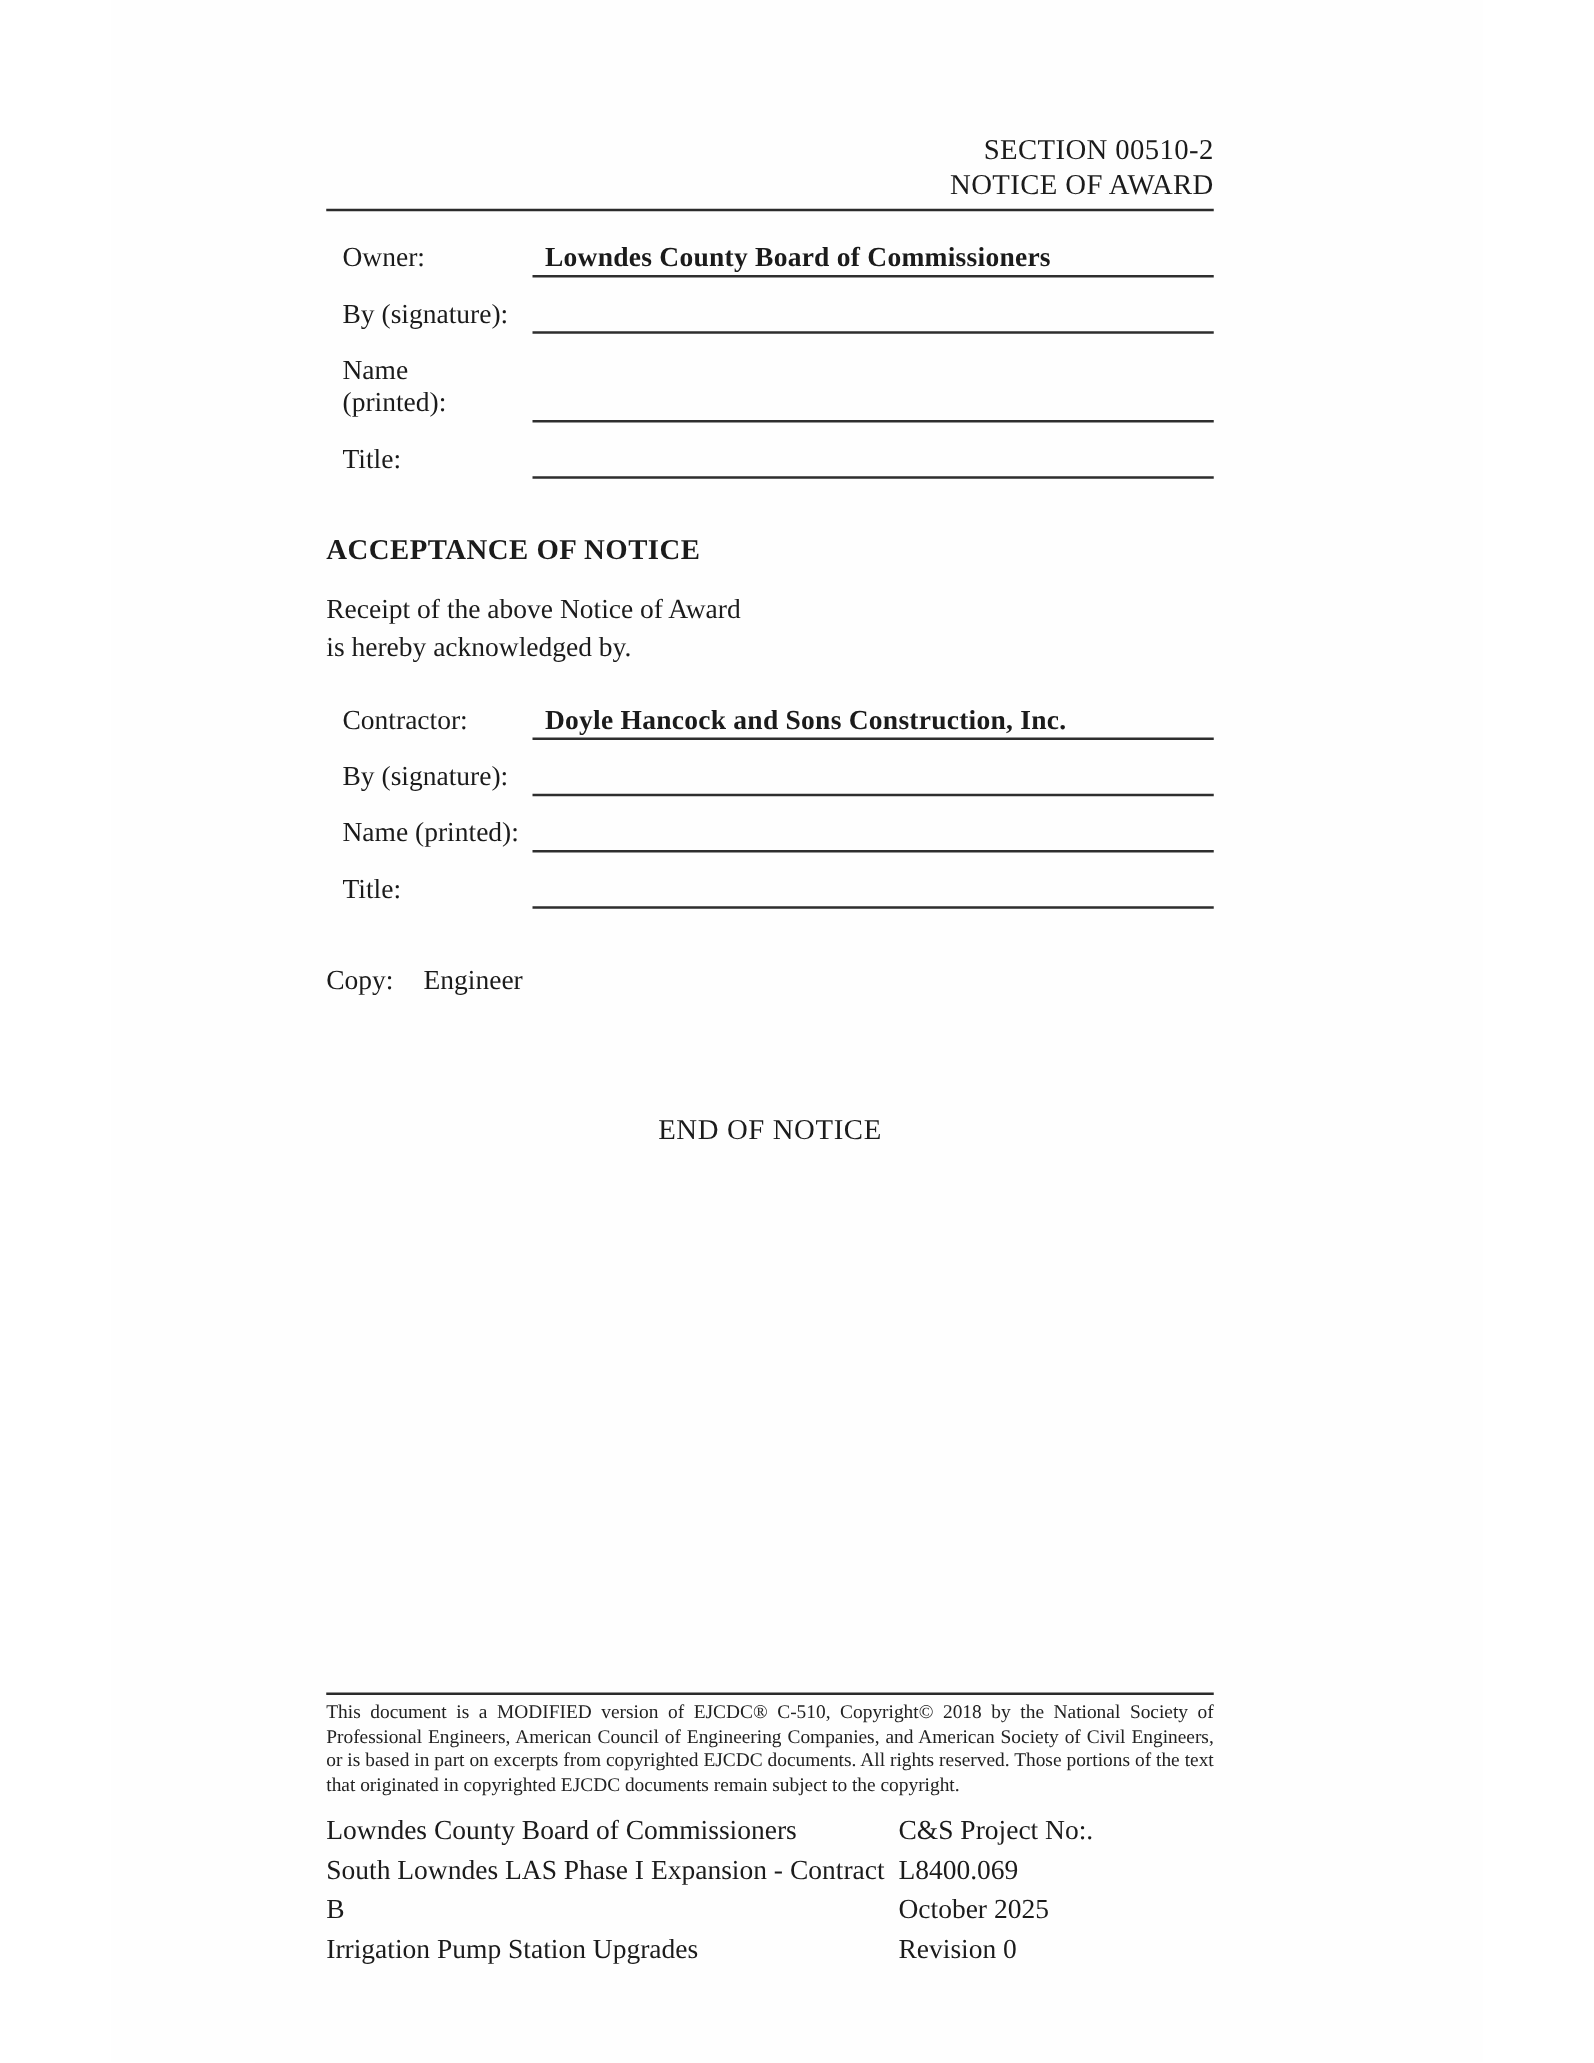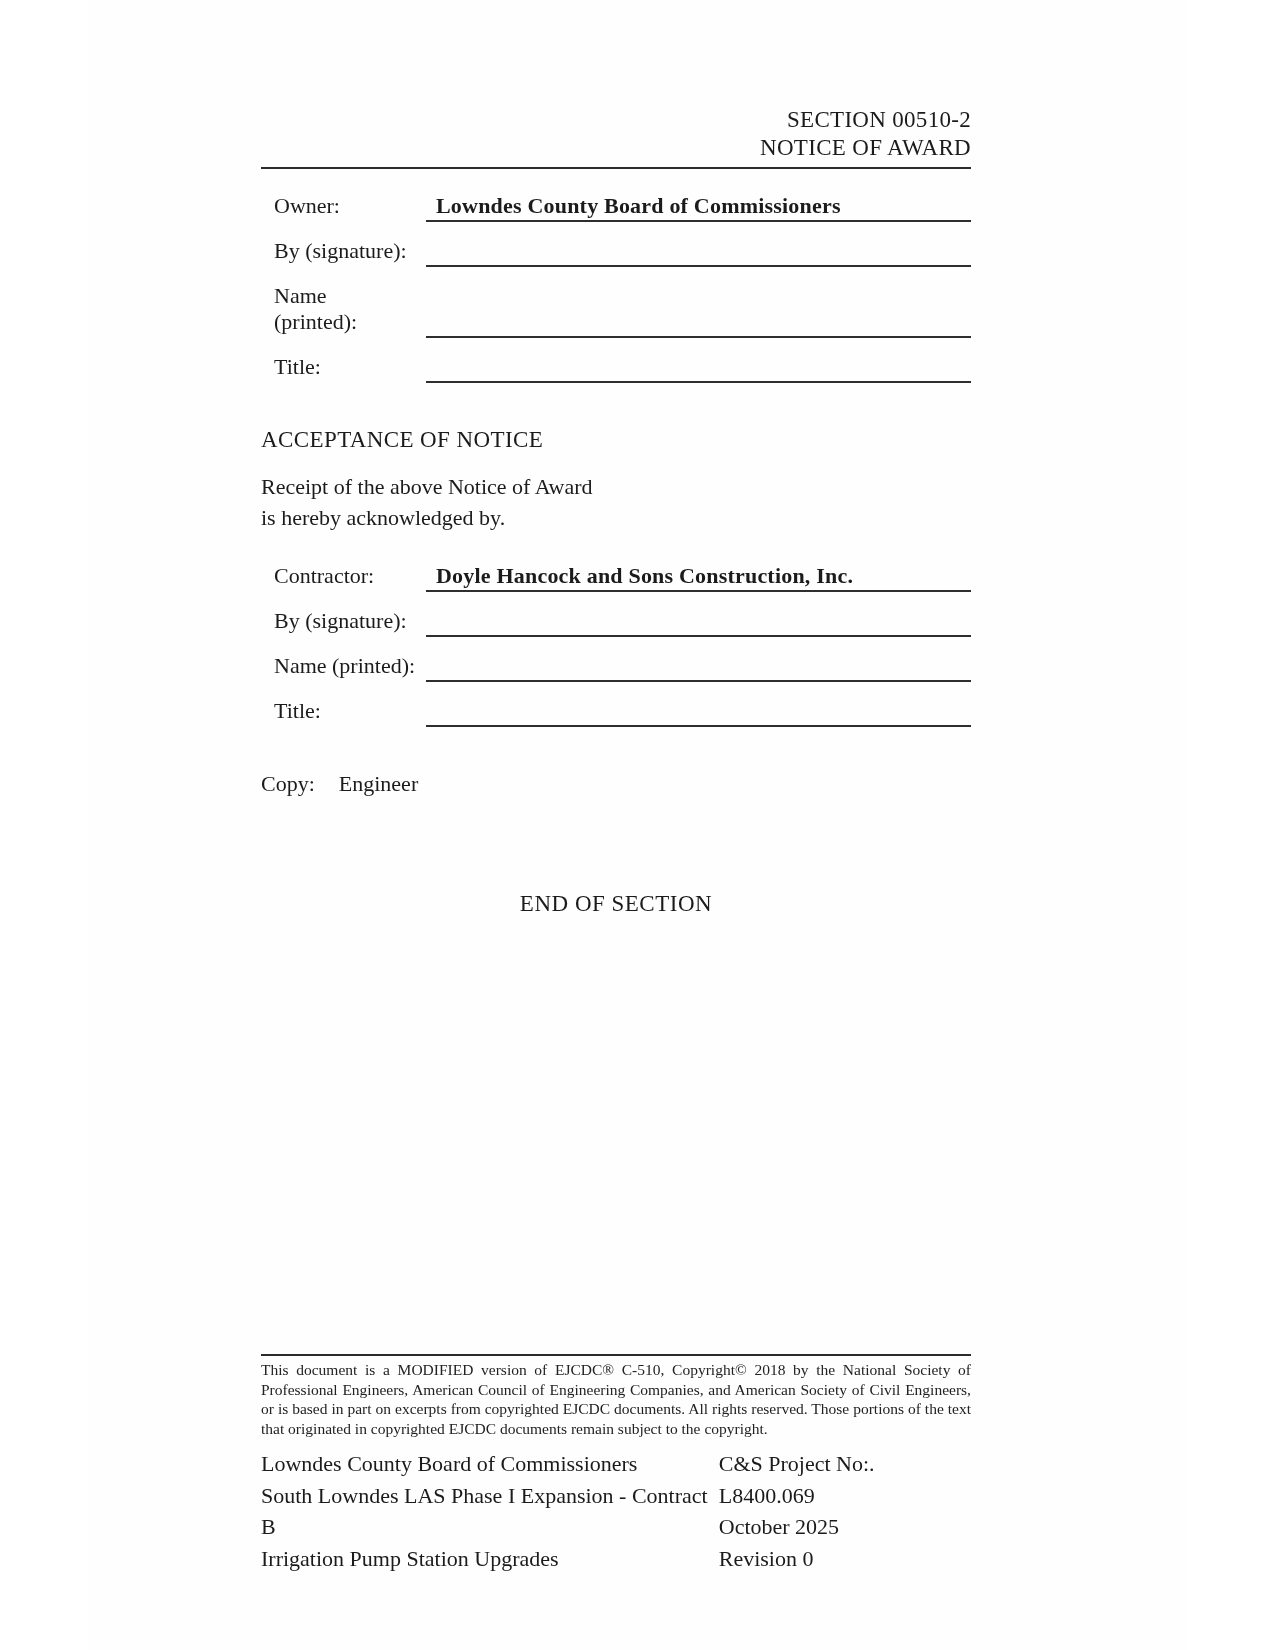--- a/index.html
+++ b/index.html
@@ -24,21 +24,21 @@
   .form-row:last-child { margin-bottom: 0; }
   .form-row .flabel { flex: none; width: 152px; font-size: 22px; line-height: 26px; padding-bottom: 3px; }
   .form-row .fline {
     flex: 1; border-bottom: 2px solid #2e2e2e;
     min-height: 27px; display: flex; align-items: flex-end;
     padding: 0 0 1px 10px; box-sizing: border-box;
   }
   .fvalue { font-weight: bold; font-size: 22px; line-height: 26px; letter-spacing: 0.2px; }
   .it { }
   
-  .acceptance-heading { margin-top: 44px; font-size: 23px; letter-spacing: 0.4px; }
+  .acceptance-heading { margin-top: 44px; font-size: 23px; letter-spacing: 0.4px; font-weight: bold; }
   .receipt { margin: 18px 0 0 0; font-size: 22px; line-height: 31px; }
   
   .copy-line { margin-top: 44px; font-size: 22px; }
   .copy-value { margin-left: 24px; }
   
   .end-of-section { margin-top: 94px; text-align: center; font-size: 23px; letter-spacing: 0.5px; }
   
   .footer { margin-top: auto; }
   .legal {
     margin: 0; border-top: 2px solid #2b2b2b; padding-top: 4px;
@@ -101,21 +101,21 @@
     <div class="form-row">
       <div class="flabel">Title:</div>
       <div class="fline"></div>
     </div>
   </div>
 
   <div class="copy-line">
     <span>Copy:</span><span class="copy-value">Engineer</span>
   </div>
 
-  <div class="end-of-section">END OF SECTION</div>
+  <div class="end-of-section">END OF NOTICE</div>
 
   <div class="footer">
     <p class="legal">This document is a MODIFIED version of EJCDC® C-510, Copyright© 2018 by the National Society of Professional Engineers, American Council of Engineering Companies, and American Society of Civil Engineers, or is based in part on excerpts from copyrighted EJCDC documents. All rights reserved. Those portions of the text that originated in copyrighted EJCDC documents remain subject to the copyright.</p>
     <div class="id-block">
       <div class="id-left">
         <div>Lowndes County Board of Commissioners</div>
         <div>South Lowndes LAS Phase I Expansion - Contract B</div>
         <div>Irrigation Pump Station Upgrades</div>
       </div>
       <div class="id-right">

